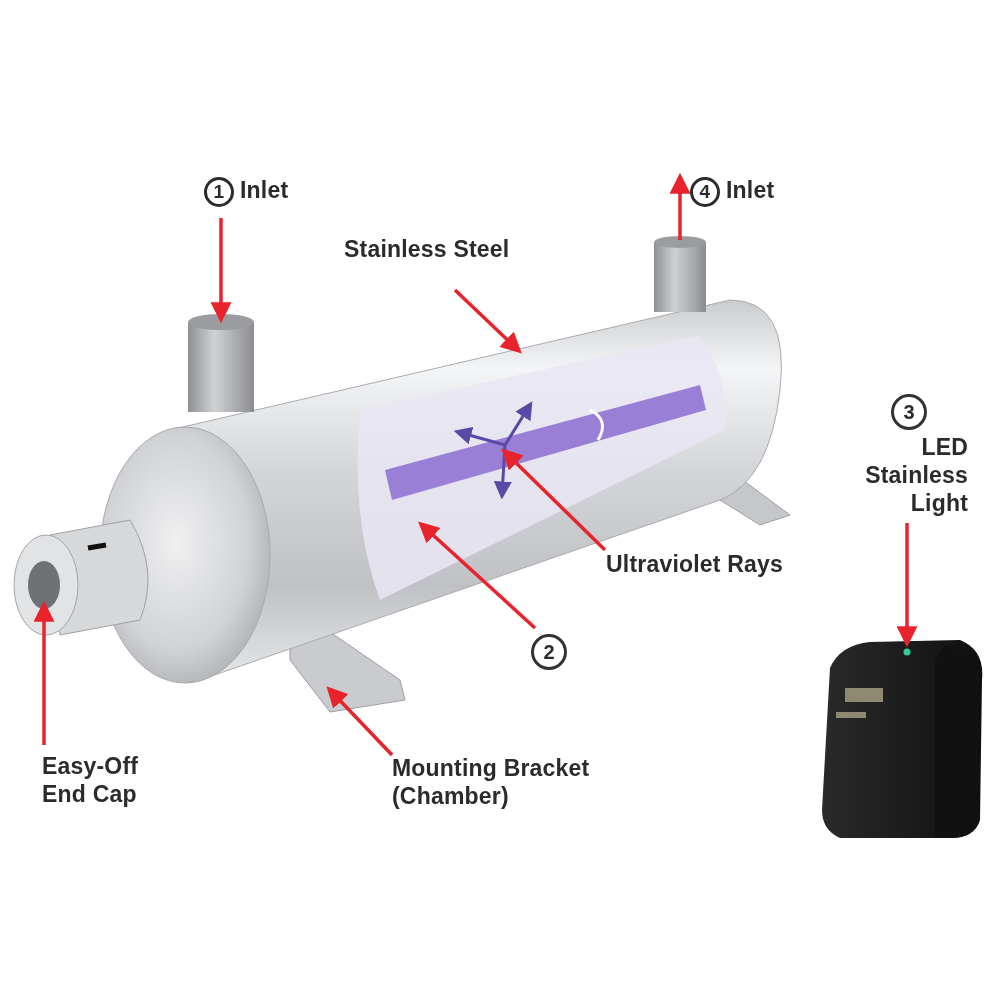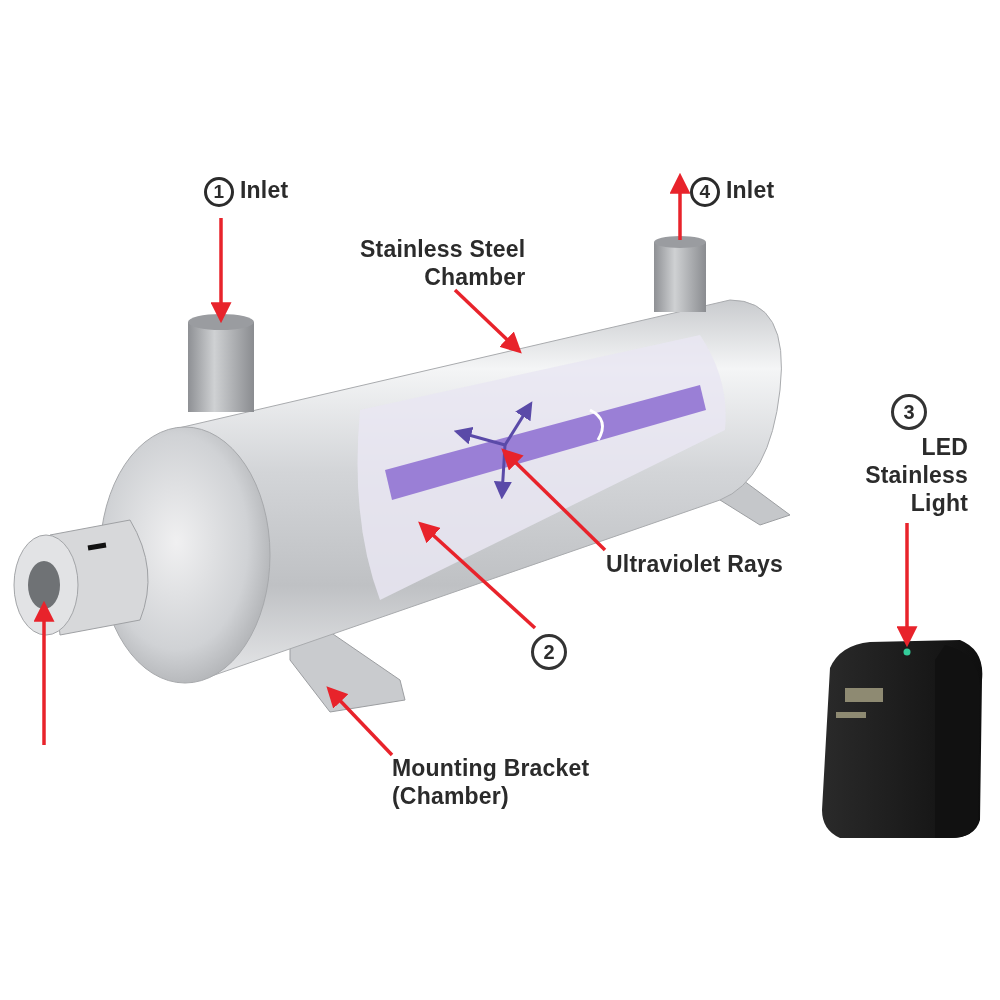--- a/index.html
+++ b/index.html
@@ -113,35 +113,38 @@
   </svg>
 
   <div class="label" style="left:204px; top:176px;">
     <span class="num">1</span><span>Inlet</span>
   </div>
 
   <div class="label" style="left:690px; top:176px;">
     <span class="num">4</span><span>Inlet</span>
   </div>
 
-  <div class="label" style="left:360px; top:235px;text-align:right;">
+  <div class="label" style="left:344px; top:235px;">
     <div>Stainless Steel</div>
-    <div>Chamber</div>
   </div>
 
   <div class="num-alone" style="left:891px; top:394px;">3</div>
   <div class="label center" style="left:848px; top:433px; width:120px;">
     <div>LED</div>
     <div>Stainless</div>
     <div>Light</div>
   </div>
 
   <div class="label" style="left:606px; top:550px;">Ultraviolet Rays</div>
 
   <div class="num-alone" style="left:531px; top:634px;">2</div>
 
+  <div class="label" style="left:42px; top:752px;">
+    <div>Easy-Off</div>
+    <div>End Cap</div>
+  </div>
 
   <div class="label" style="left:392px; top:754px;">
     <div>Mounting Bracket</div>
     <div>(Chamber)</div>
   </div>
 
 </div>
 
 </body></html>

